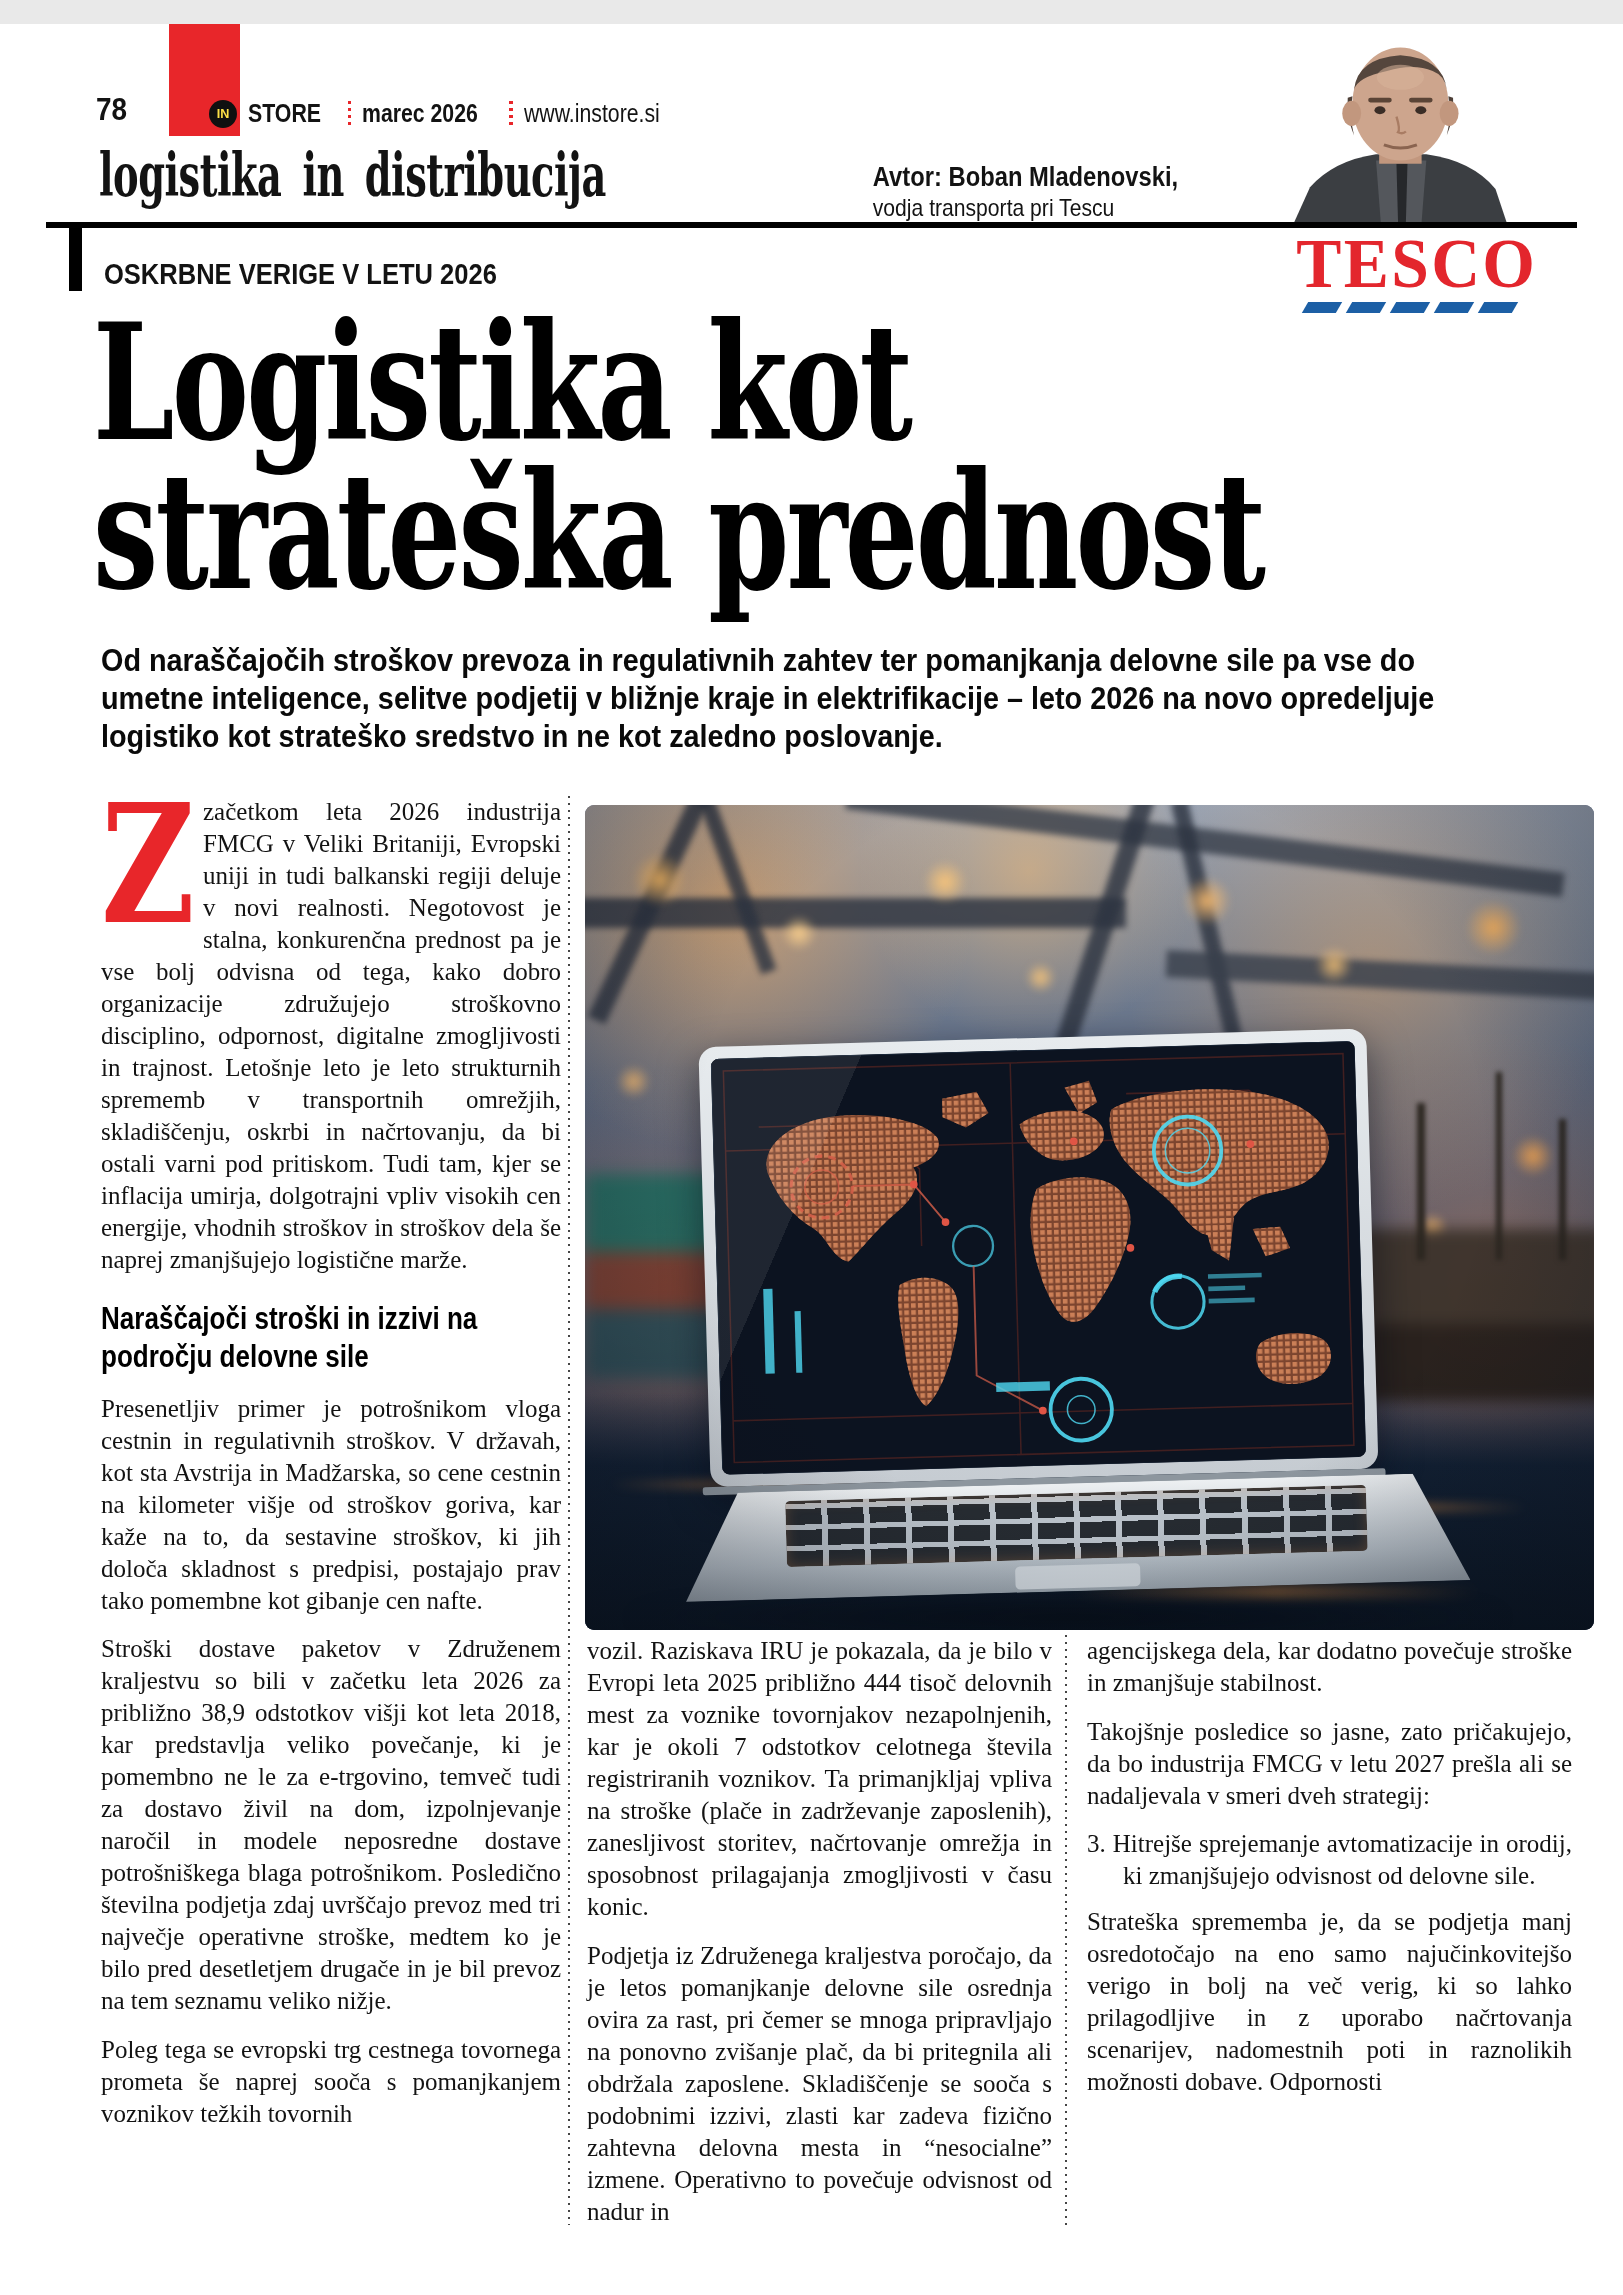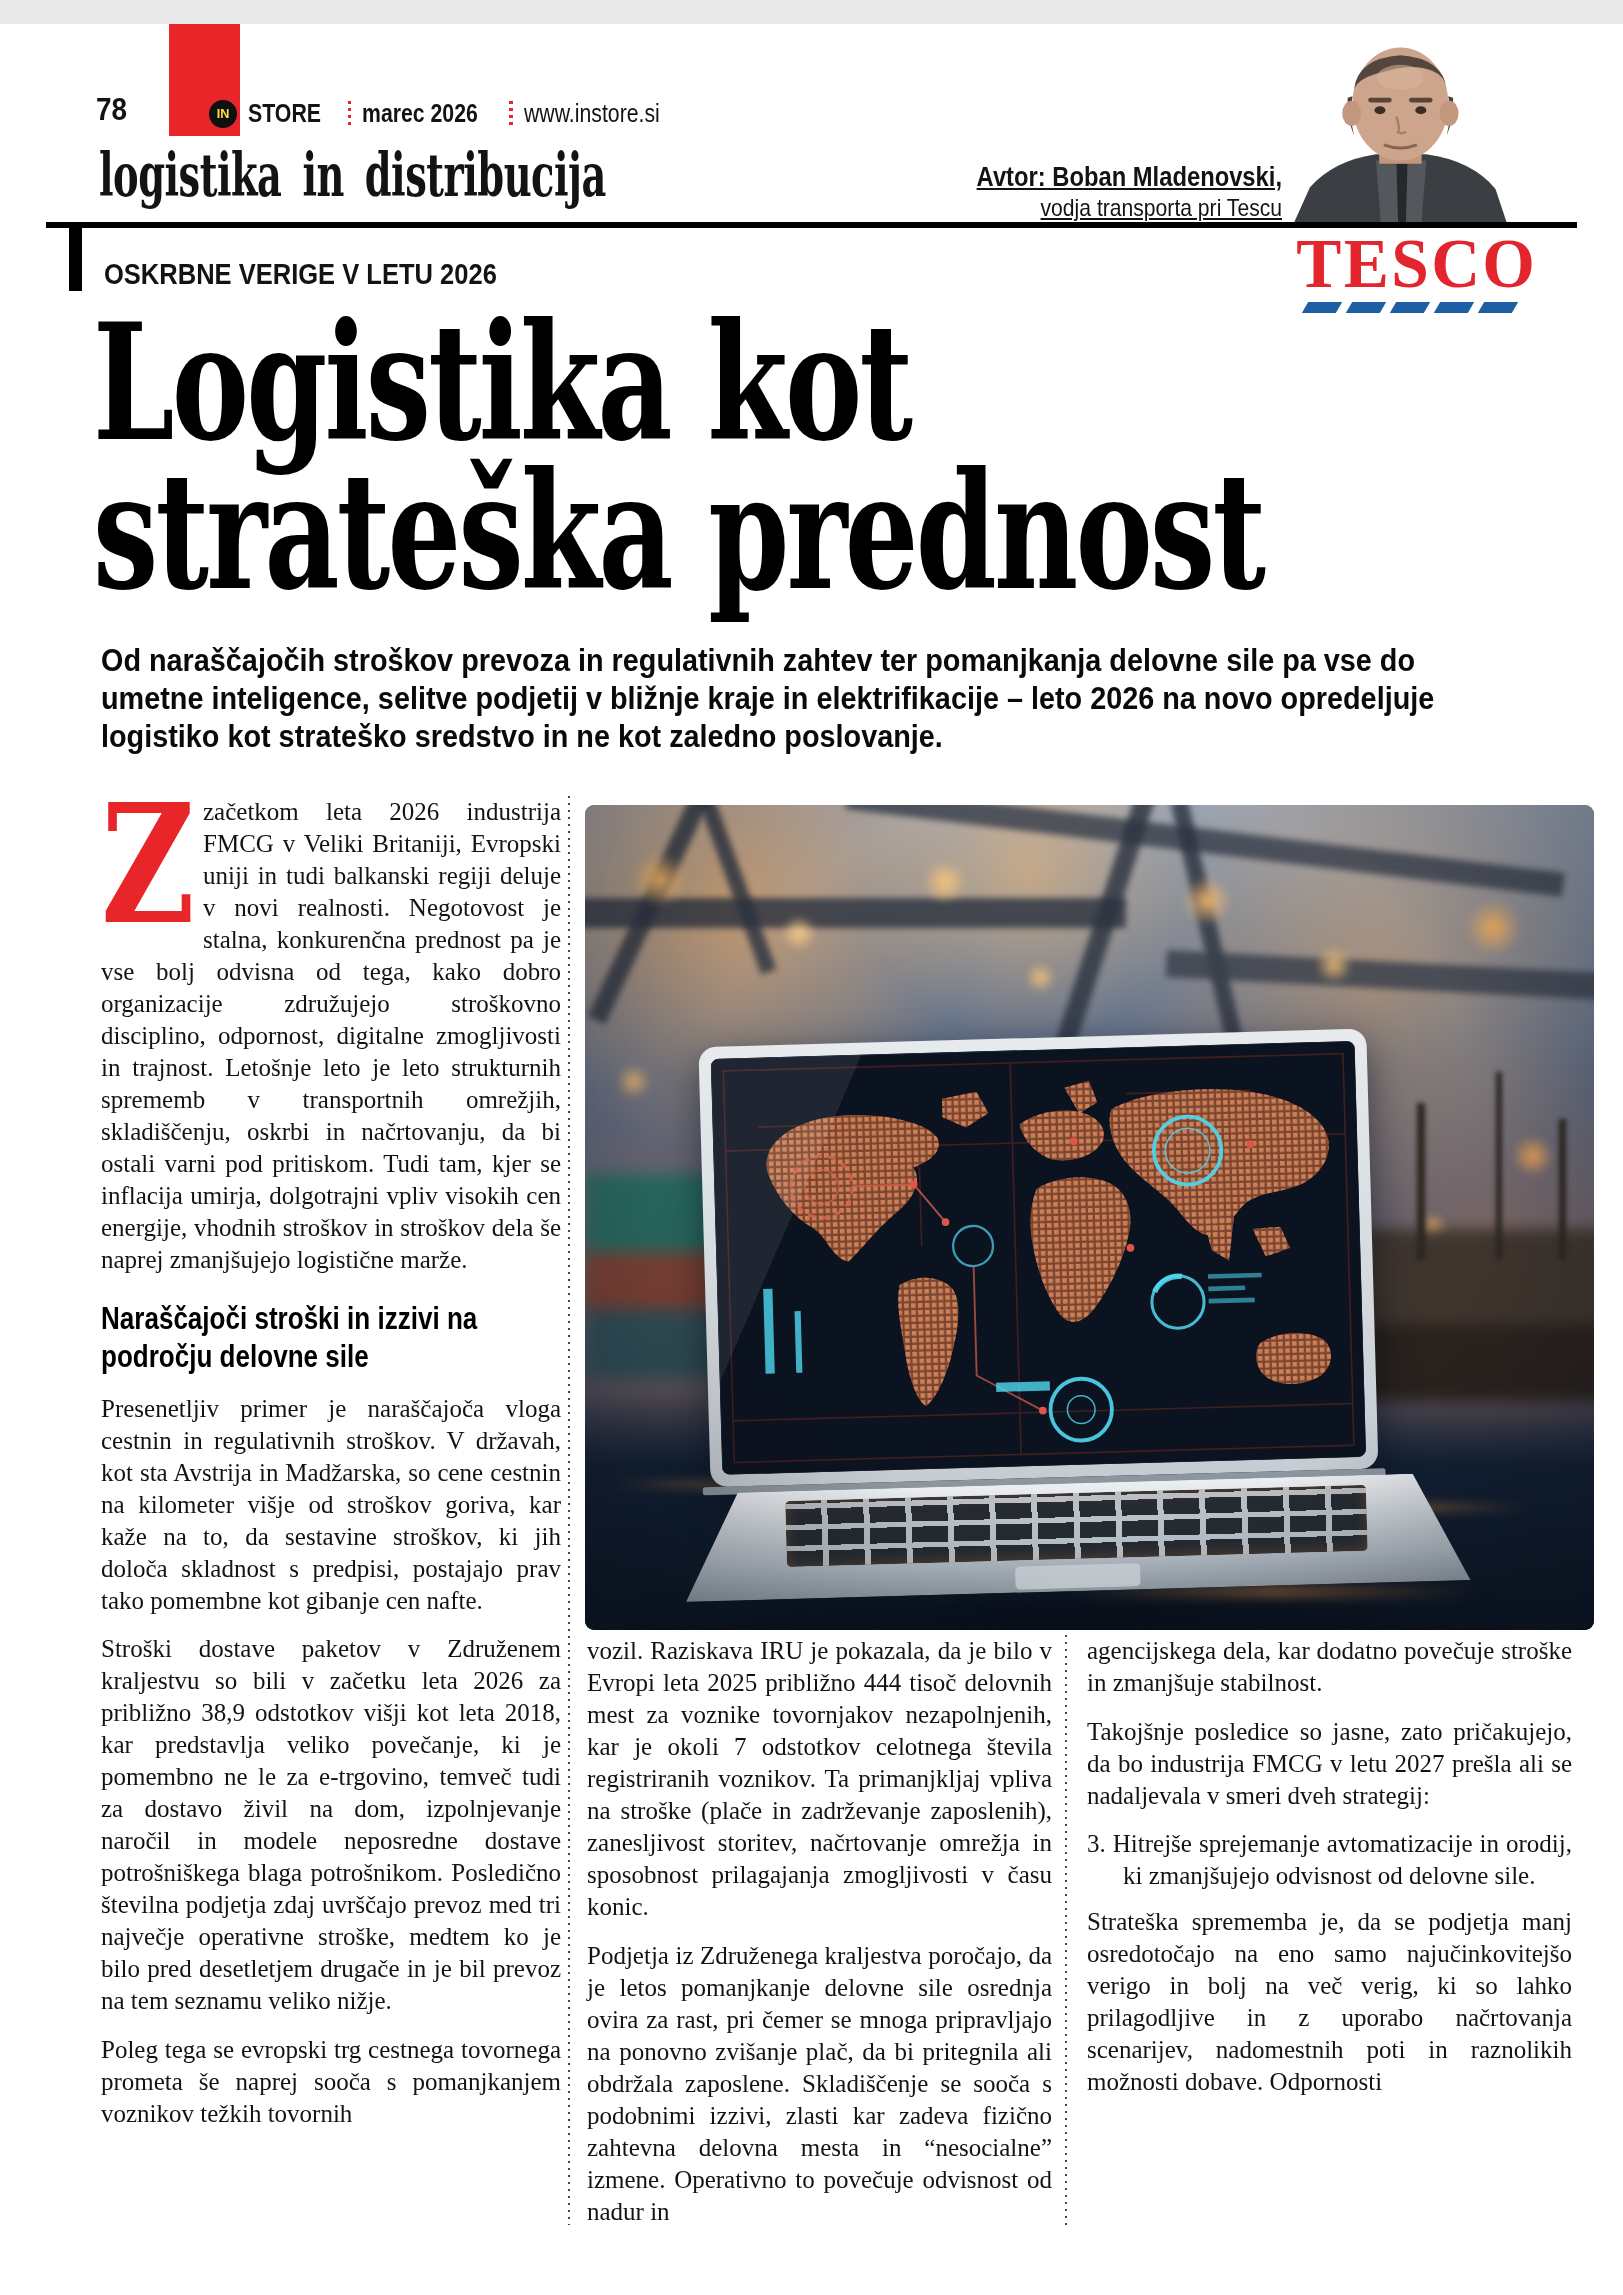--- a/index.html
+++ b/index.html
@@ -11,21 +11,21 @@
   .red-block{position:absolute;left:169px;top:0;width:71px;height:112px;background:#e8262a;}
   .logo-row{position:absolute;left:209px;top:74px;display:flex;align-items:center;gap:11px;}
   .in-circle{width:28px;height:28px;border-radius:50%;background:#101010;color:#fde047;
              display:flex;align-items:center;justify-content:center;font:700 12.6px "Liberation Sans",sans-serif;flex:0 0 auto;}
   .store-word{font:700 26px "Liberation Sans",sans-serif;transform:scaleX(.82);transform-origin:left center;letter-spacing:0;}
   .hdr-dotsep{width:3.1px;height:25px;background-image:repeating-linear-gradient(180deg,#e8262a 0 3.1px,transparent 3.1px 7px);}
   .issue-date{font:700 25px "Liberation Sans",sans-serif;transform:scaleX(.85);transform-origin:left center;}
   .site-url{font:400 25px "Liberation Sans",sans-serif;transform:scaleX(.85);transform-origin:left center;}
   .section-title{position:absolute;left:99px;top:116px;font:700 60px "DejaVu Serif",serif;
                  transform:scaleX(.64);transform-origin:left top;letter-spacing:-0.8px;word-spacing:12.6px;white-space:nowrap;}
-  .author-block{position:absolute;left:817px;top:138px;width:465px;text-align:right;text-decoration:underline;}
+  .author-block{position:absolute;left:817px;top:138px;width:465px;}
   .author-name{font:700 27px/31px "Liberation Sans",sans-serif;transform:scaleX(.88);transform-origin:right top;}
   .author-role{font:400 24px/30px "Liberation Sans",sans-serif;transform:scaleX(.88);transform-origin:right top;}
   .author-photo{position:absolute;left:1288px;top:17.3px;width:224px;height:181px;}
   .head-rule{position:absolute;left:46px;top:198px;width:1531px;height:6.3px;background:#000;}
 
   .tesco{position:absolute;left:1294px;top:206px;width:232px;text-align:center;}
   .tesco-word{font:700 69px/69px "Liberation Serif",serif;color:#e3262d;letter-spacing:2.4px;transform:scaleX(.98);transform-origin:center top;}
   .tesco-dashes{display:flex;gap:10.2px;justify-content:center;margin-top:3.1px;}
   .tesco-dash{width:34px;height:11px;background:#1c5fa5;transform:skewX(-30deg);}
 
@@ -169,21 +169,21 @@
     <div>strateška prednost</div>
   </div>
   <div class="lead">Od naraščajočih stroškov prevoza in regulativnih zahtev ter pomanjkanja delovne sile pa vse do umetne inteligence, selitve podjetij v bližnje kraje in elektrifikacije – leto 2026 na novo opredeljuje logistiko kot strateško sredstvo in ne kot zaledno poslovanje.</div>
 
   <div class="col-divider divider-1"></div>
   <div class="col-divider divider-2"></div>
 
   <div class="col col-1">
     <p class="body-p"><span class="dropcap">Z</span><span>začetkom leta 2026 industrija FMCG v Veliki Britaniji, Evropski uniji in tudi balkanski regiji deluje v novi realnosti. Negotovost je stalna, konkurenčna prednost pa je vse bolj odvisna od tega, kako dobro organizacije združujejo stroškovno disciplino, odpornost, digitalne zmogljivosti in trajnost. Letošnje leto je leto strukturnih sprememb v transportnih omrežjih, skladiščenju, oskrbi in načrtovanju, da bi ostali varni pod pritiskom. Tudi tam, kjer se inflacija umirja, dolgotrajni vpliv visokih cen energije, vhodnih stroškov in stroškov dela še naprej zmanjšujejo logistične marže.</span></p>
     <div class="subhead">Naraščajoči stroški in izzivi na področju delovne sile</div>
-    <p class="body-p">Presenetljiv primer je naraščajoča vloga cestnin in regulativnih stroškov. V državah, kot sta Avstrija in Madžarska, so cene cestnin na kilometer višje od stroškov goriva, kar kaže na to, da sestavine stroškov, ki jih določa skladnost s predpisi, postajajo prav tako pomembne kot gibanje cen nafte.</p>
+    <p class="body-p">Presenetljiv primer je potrošnikom vloga cestnin in regulativnih stroškov. V državah, kot sta Avstrija in Madžarska, so cene cestnin na kilometer višje od stroškov goriva, kar kaže na to, da sestavine stroškov, ki jih določa skladnost s predpisi, postajajo prav tako pomembne kot gibanje cen nafte.</p>
     <p class="body-p">Stroški dostave paketov v Združenem kraljestvu so bili v začetku leta 2026 za približno 38,9 odstotkov višji kot leta 2018, kar predstavlja veliko povečanje, ki je pomembno ne le za e-trgovino, temveč tudi za dostavo živil na dom, izpolnjevanje naročil in modele neposredne dostave potrošniškega blaga potrošnikom. Posledično številna podjetja zdaj uvrščajo prevoz med tri največje operativne stroške, medtem ko je bilo pred desetletjem drugače in je bil prevoz na tem seznamu veliko nižje.</p>
     <p class="body-p">Poleg tega se evropski trg cestnega tovornega prometa še naprej sooča s pomanjkanjem voznikov težkih tovornih</p>
   </div>
 
   <div class="feature">
     <div class="sky"></div>
     <div class="glow"></div>
     <div class="beam b1"></div>
     <div class="beam b2"></div>
     <div class="beam b3"></div>

